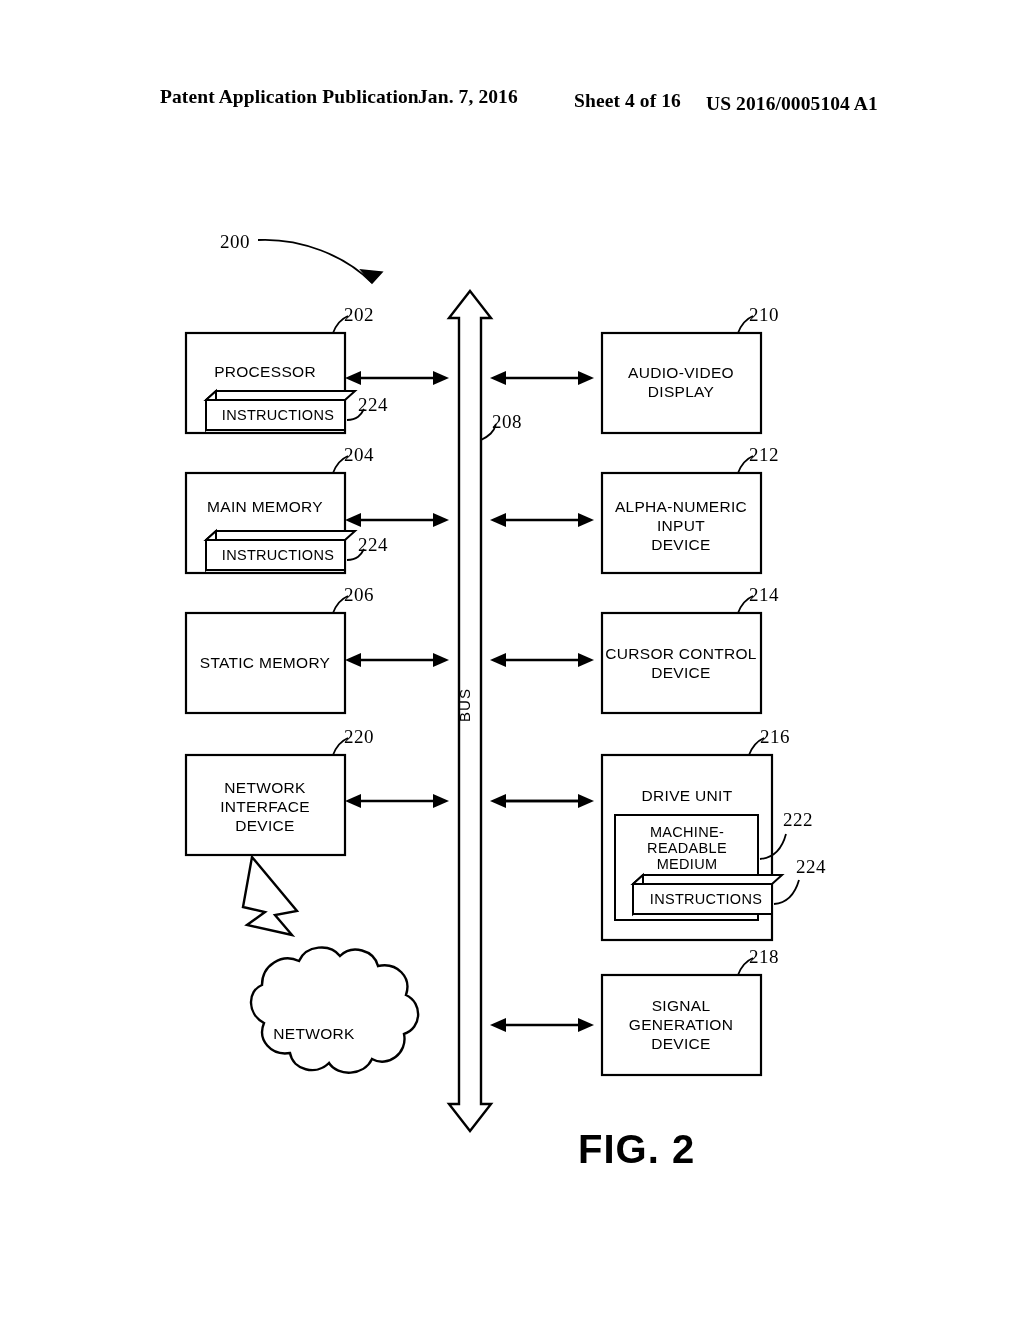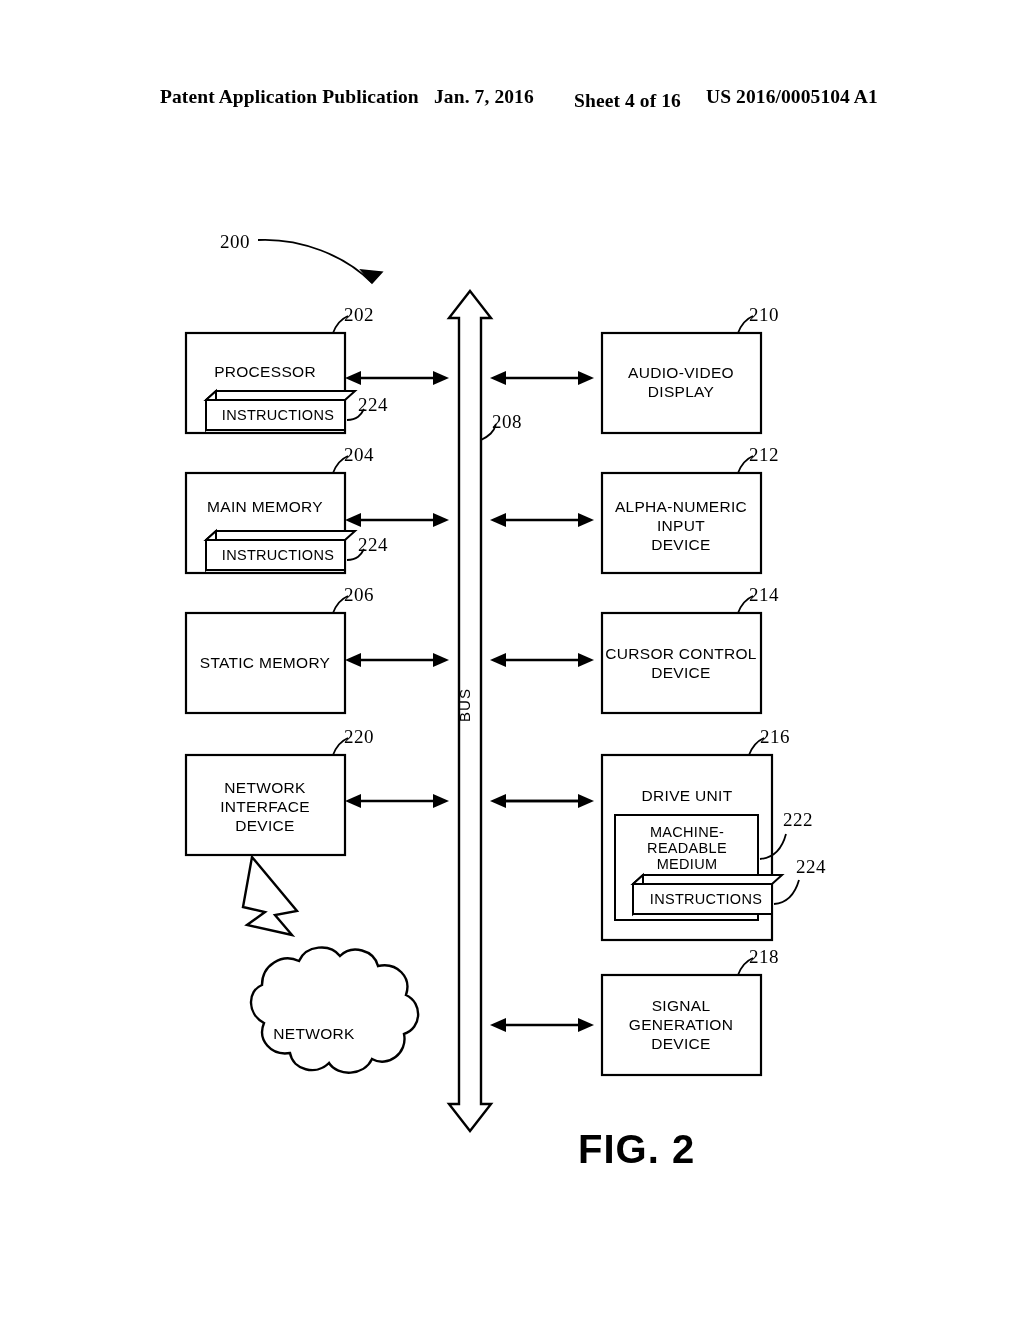--- a/index.html
+++ b/index.html
@@ -24,23 +24,23 @@
     left: 0;
     width: 1024px;
     height: 30px;
     font-family: "Liberation Serif", serif;
     font-weight: bold;
     font-size: 19.5px;
     letter-spacing: 0.1px;
     white-space: nowrap;
   }
   #page-header .hdr-pub   { position: absolute; left: 128px;  top: 0; margin-left: 32px; }
-  #page-header .hdr-date  { position: absolute; left: 434px;  top: 0; }
+  #page-header .hdr-date  { position: absolute; left: 418px;  top: 0; }
   #page-header .hdr-sheet { position: absolute; left: 574px;  top: 4px; }
-  #page-header .hdr-num   { position: absolute; left: 706px;  top: 0; }
+  #page-header .hdr-num   { position: absolute; left: 706px;  top: 7px; }
 
   
   #figure {
     position: absolute;
     left: 0;
     top: 0;
     width: 1024px;
     height: 1320px;
   }
   #figure svg { display: block; }

